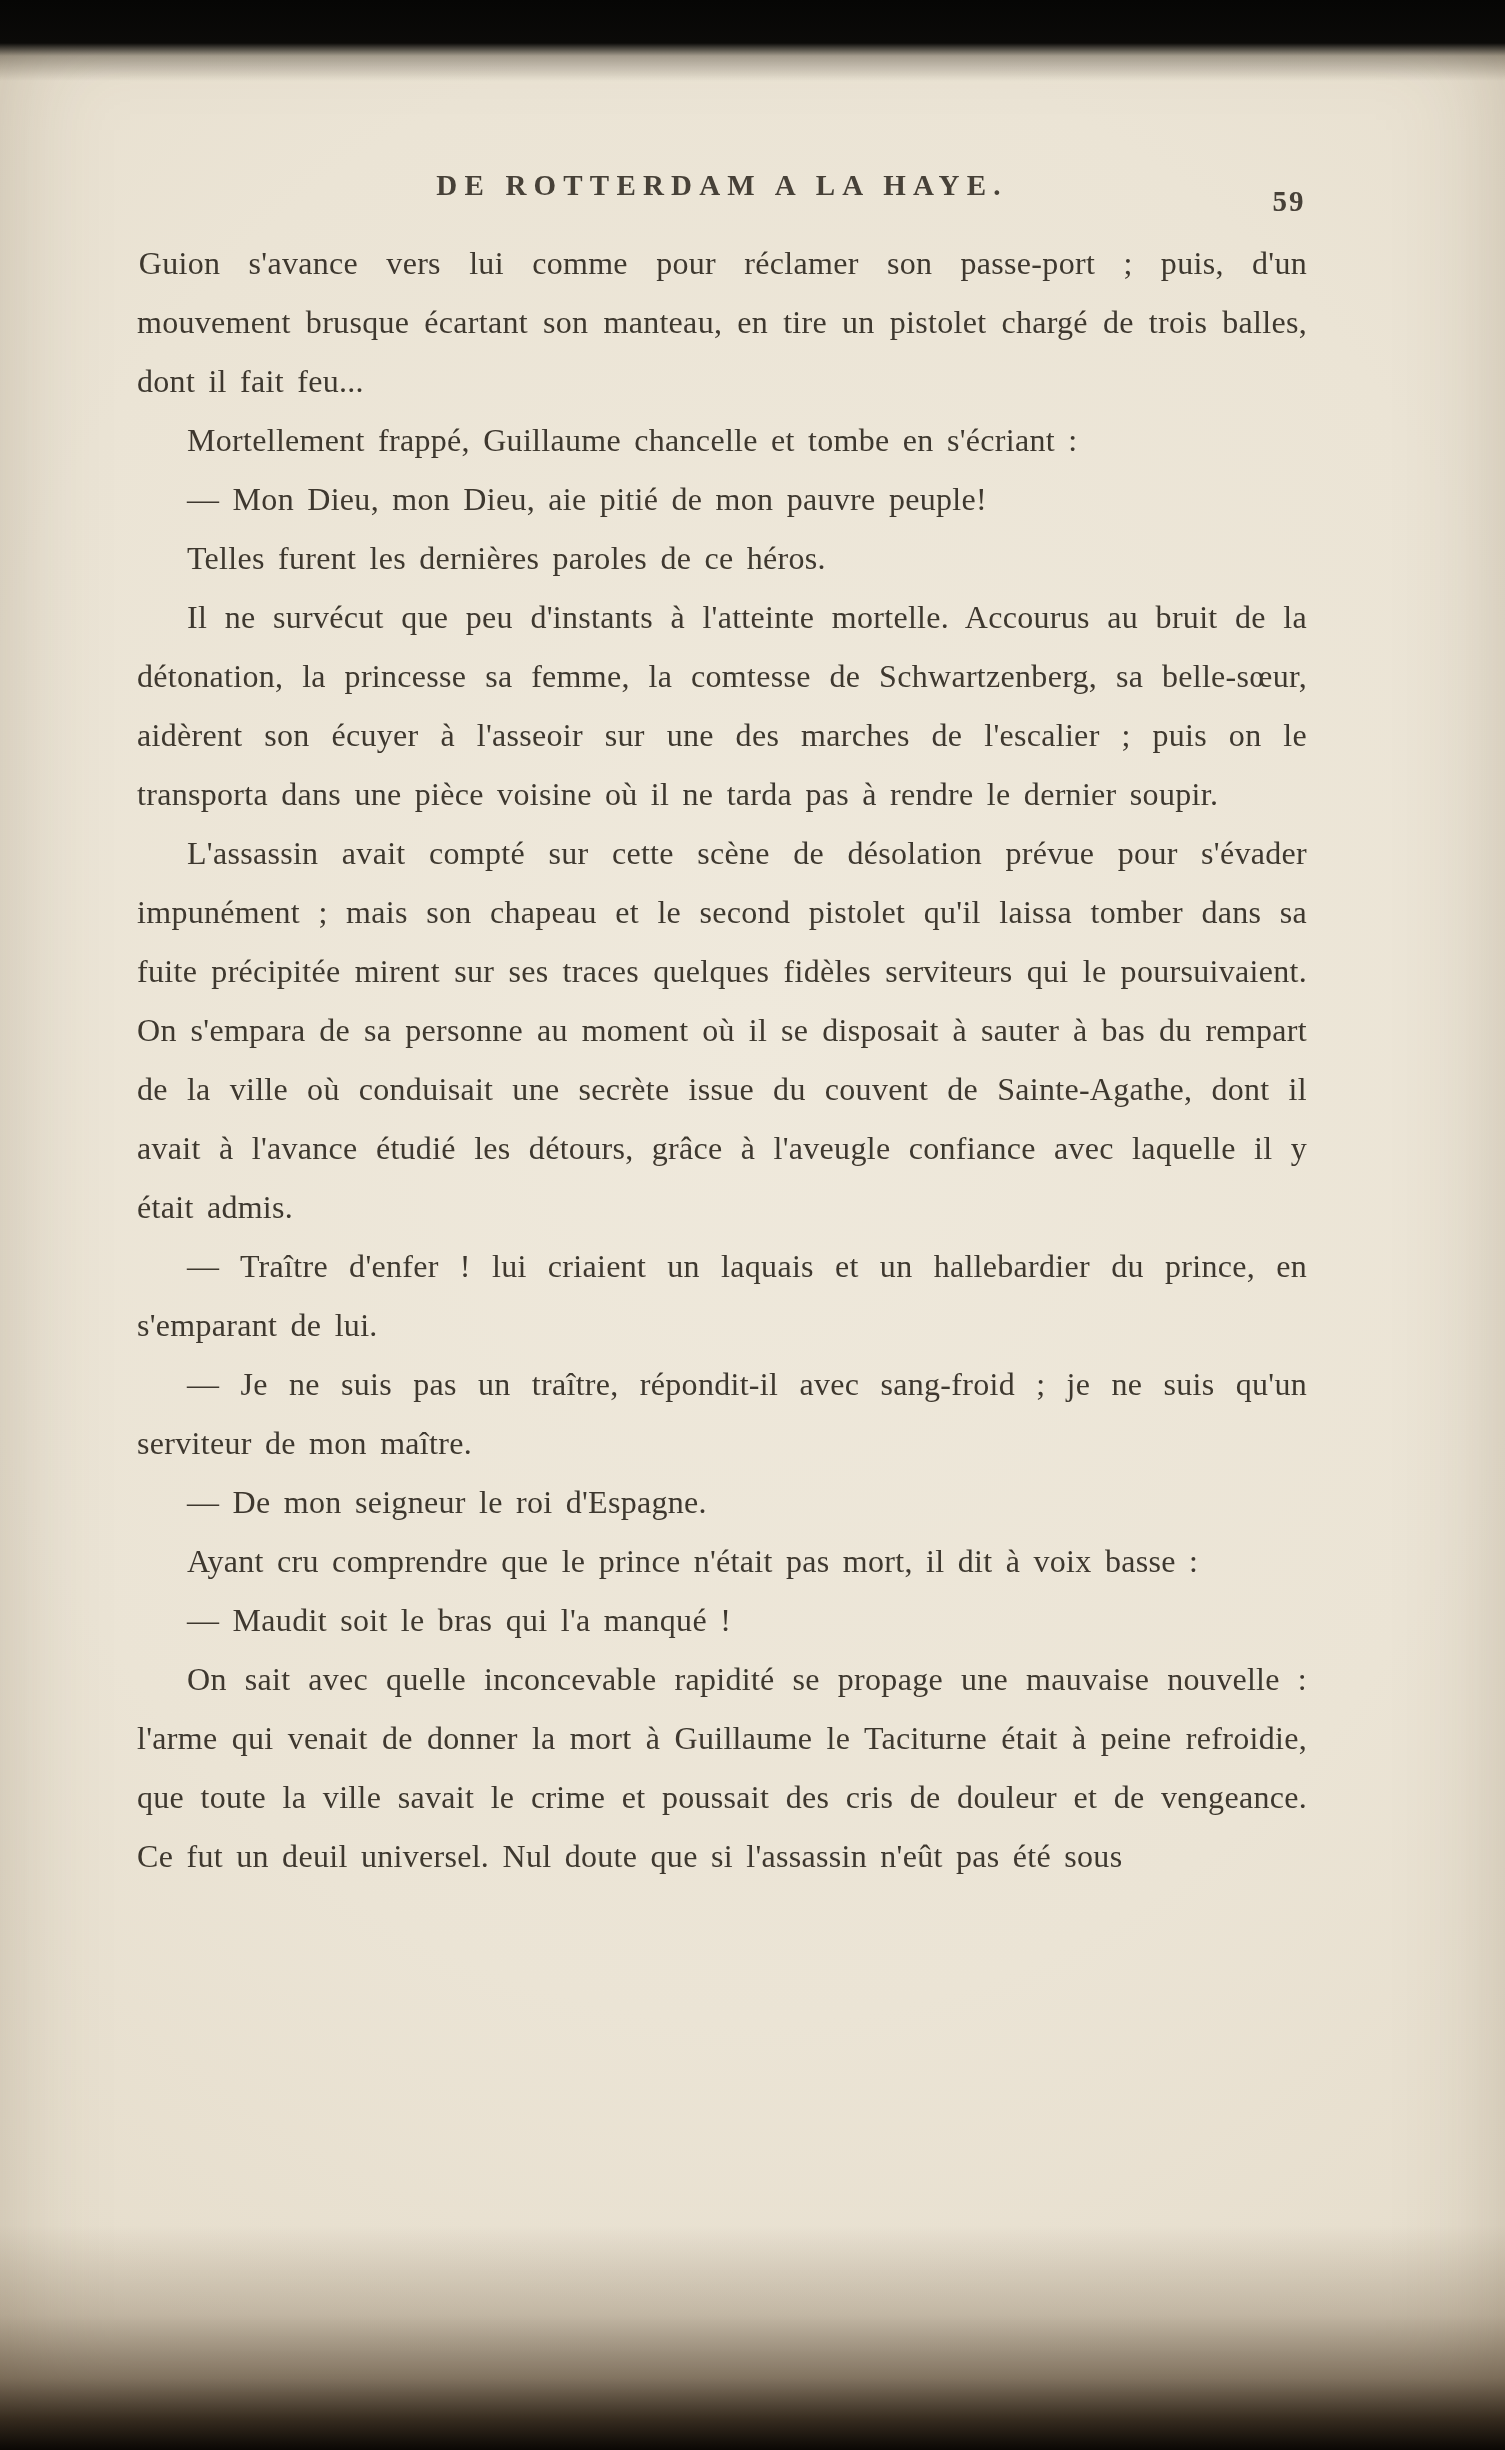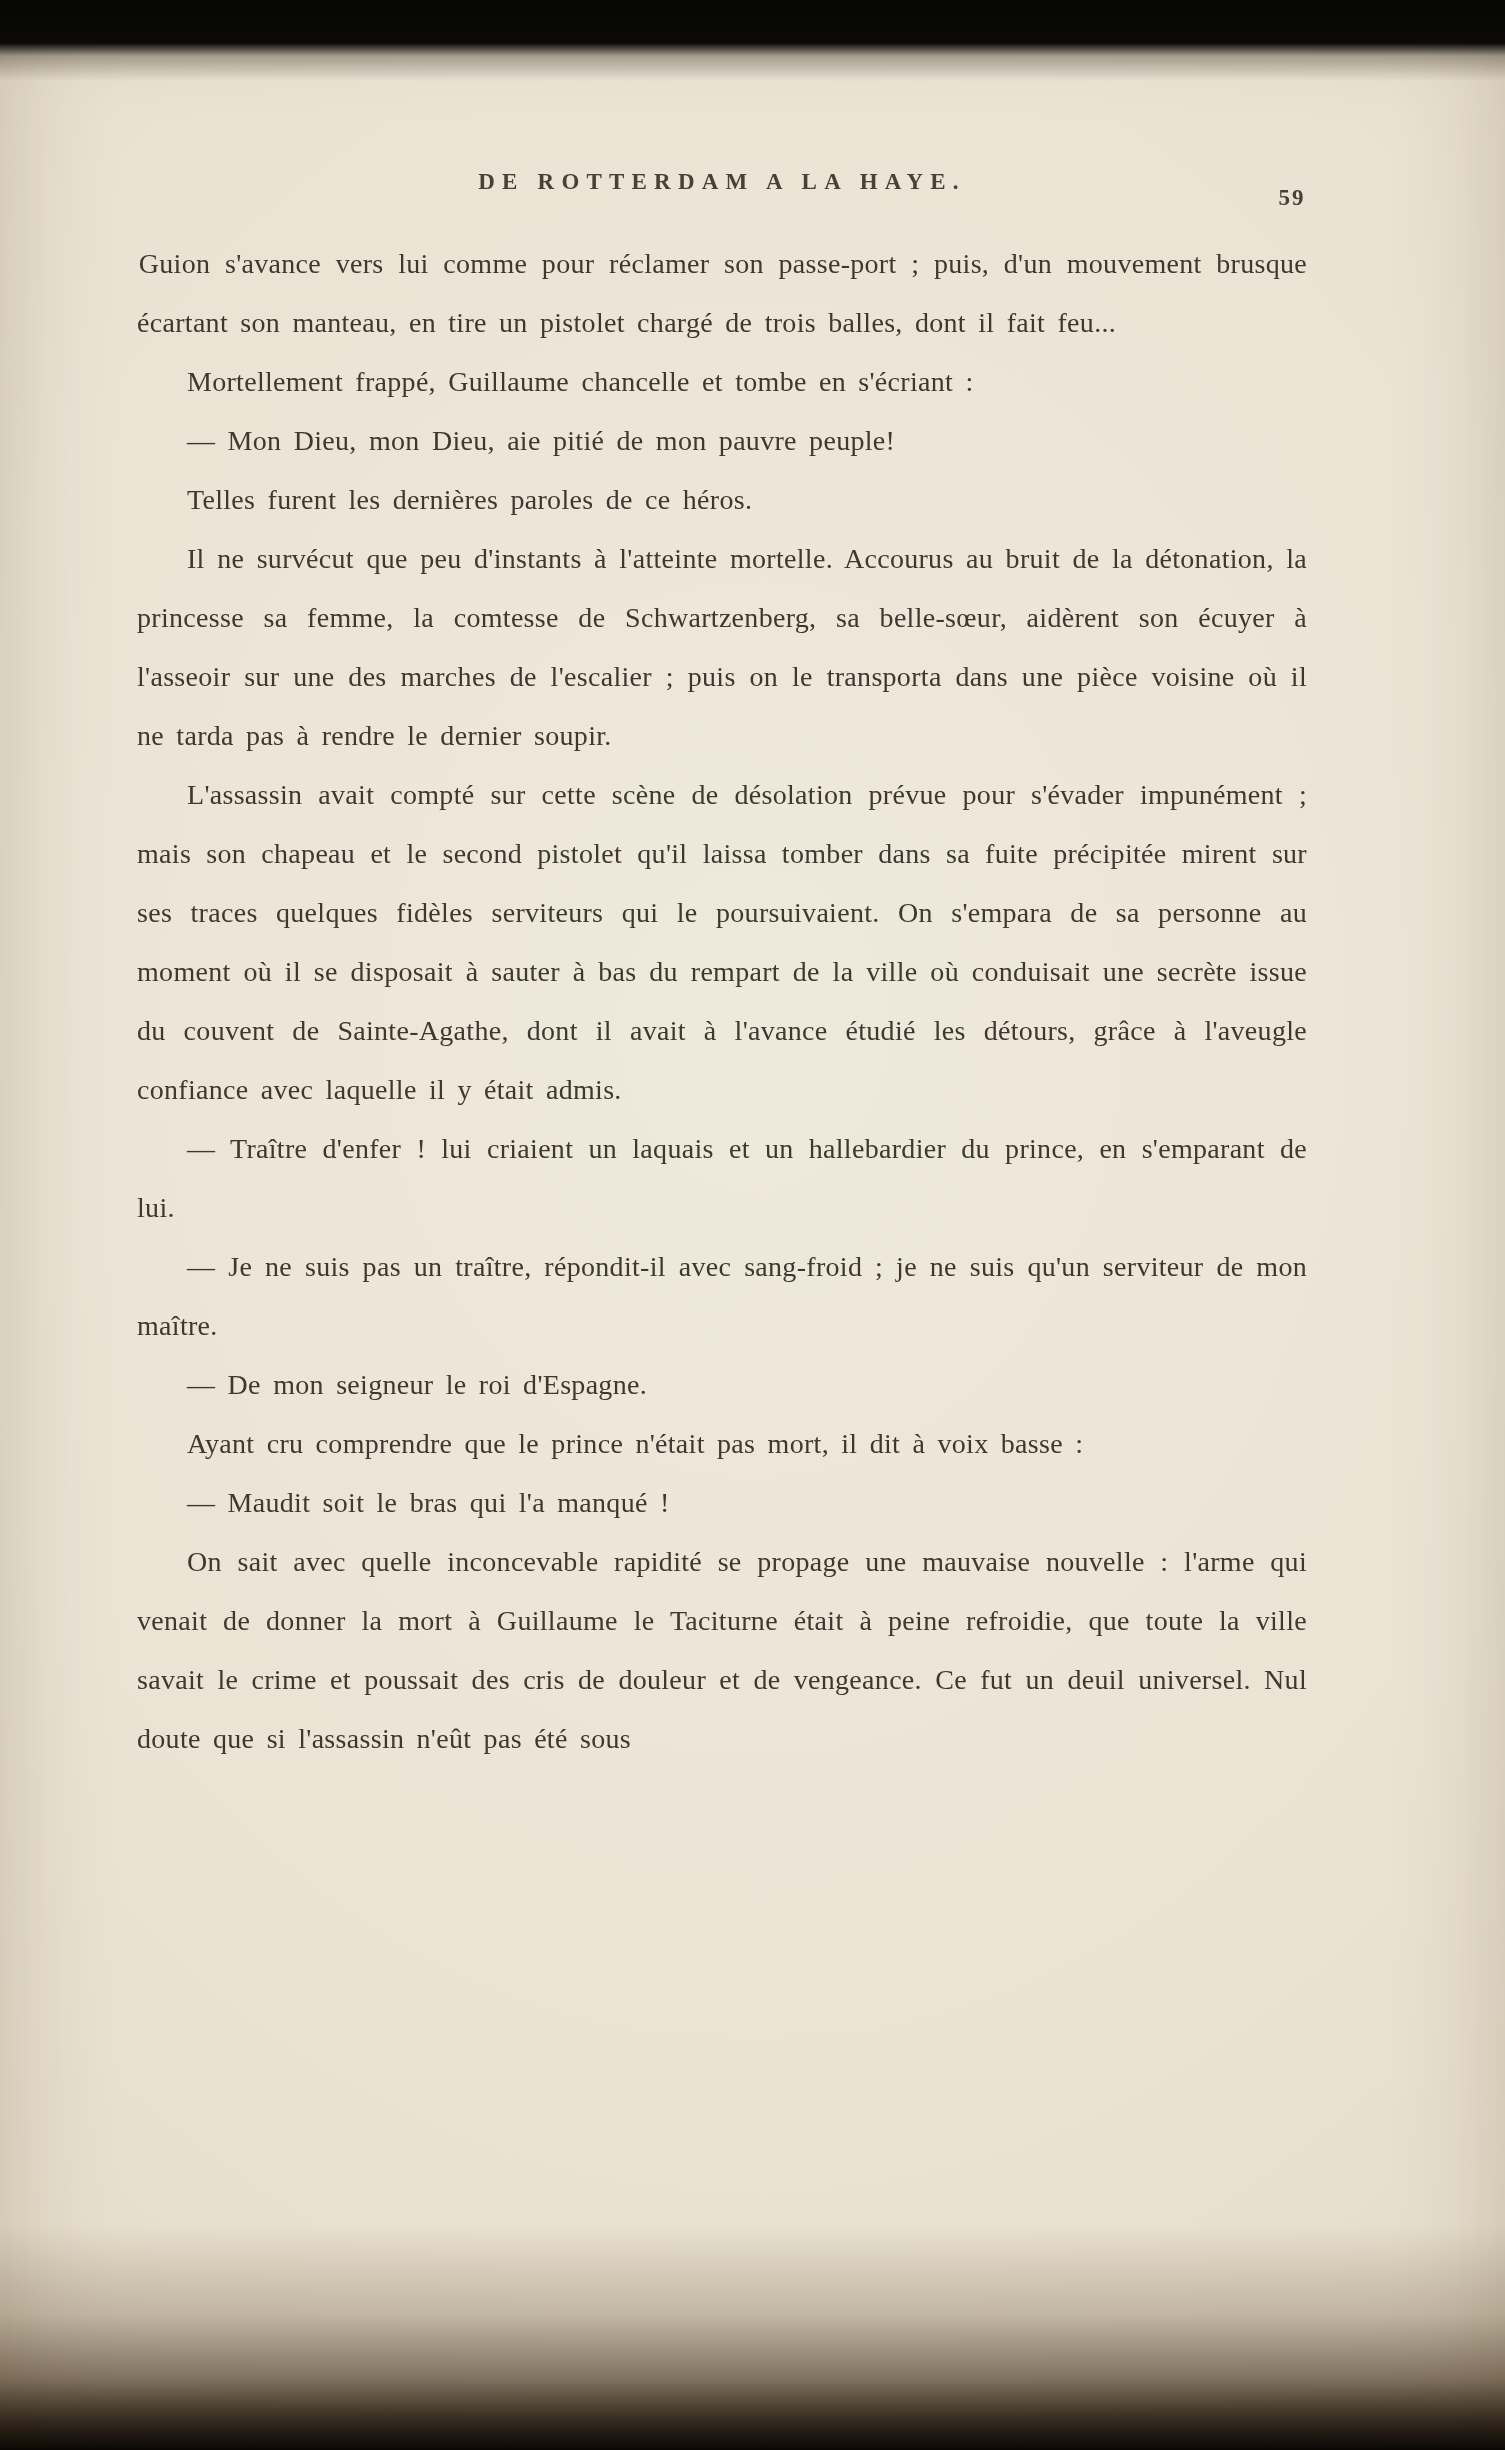--- a/index.html
+++ b/index.html
@@ -53,37 +53,37 @@
     left: 137px;
     top: 169px;
     width: 1170px;
   }
 
   .running-head {
     position: relative;
     height: 40px;
     margin-bottom: 25px;
     text-align: center;
-    font-size: 23px;
+    font-size: 29px;
     font-weight: bold;
     letter-spacing: 7.2px;
     color: #474138;
   }
 
   .running-head .page-number {
     position: absolute;
     right: 1.8px;
     top: 0;
     letter-spacing: 1.8px;
     margin-top: 16px;
   }
 
   .body-text p {
     margin: 0;
-    font-size: 28px;
+    font-size: 32px;
     line-height: 59px;
     text-align: justify;
     word-spacing: 5px;
     letter-spacing: 0.3px;
     text-indent: 50px;
     color: #3e382f;
   }
 
   .body-text p.flush {
     text-indent: 1.8px;

